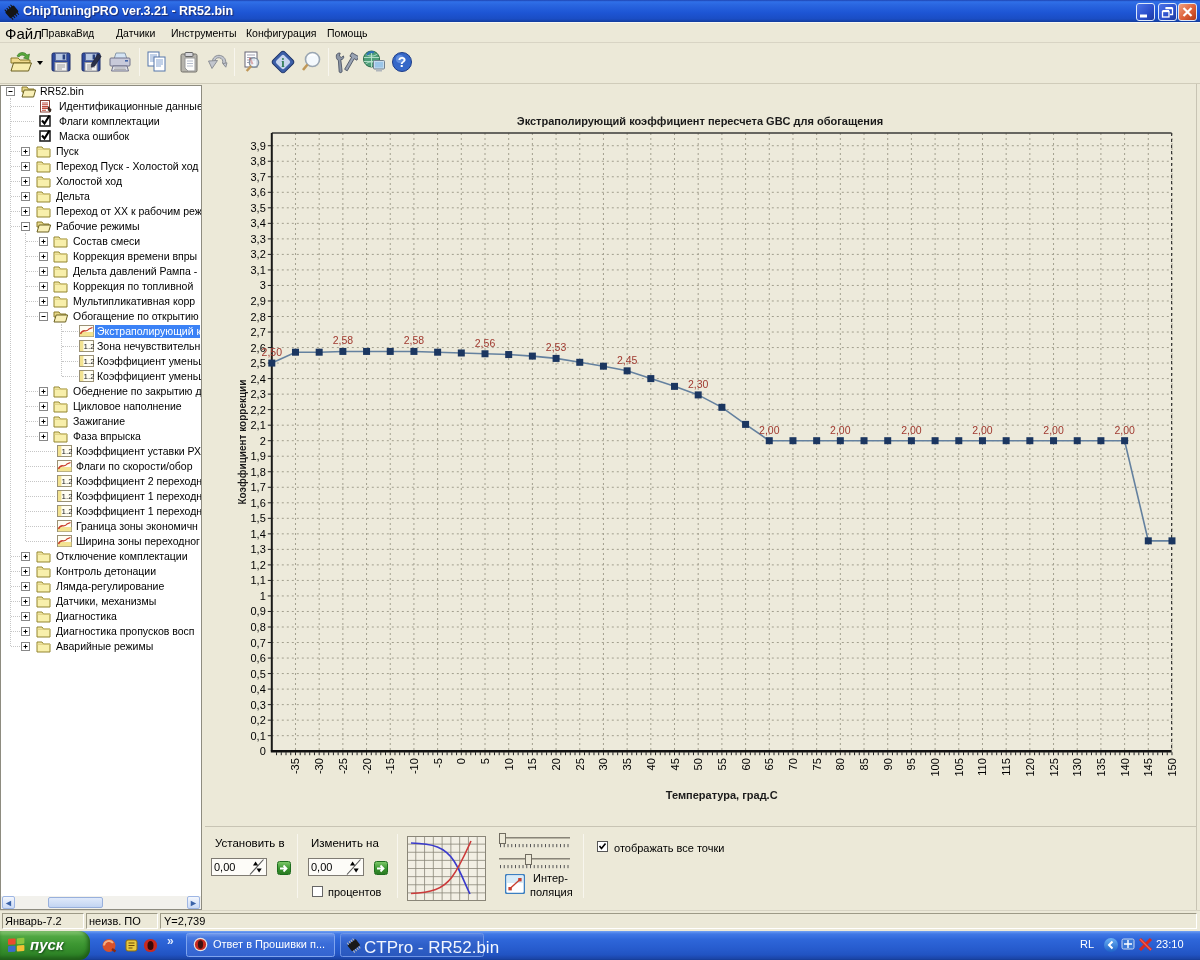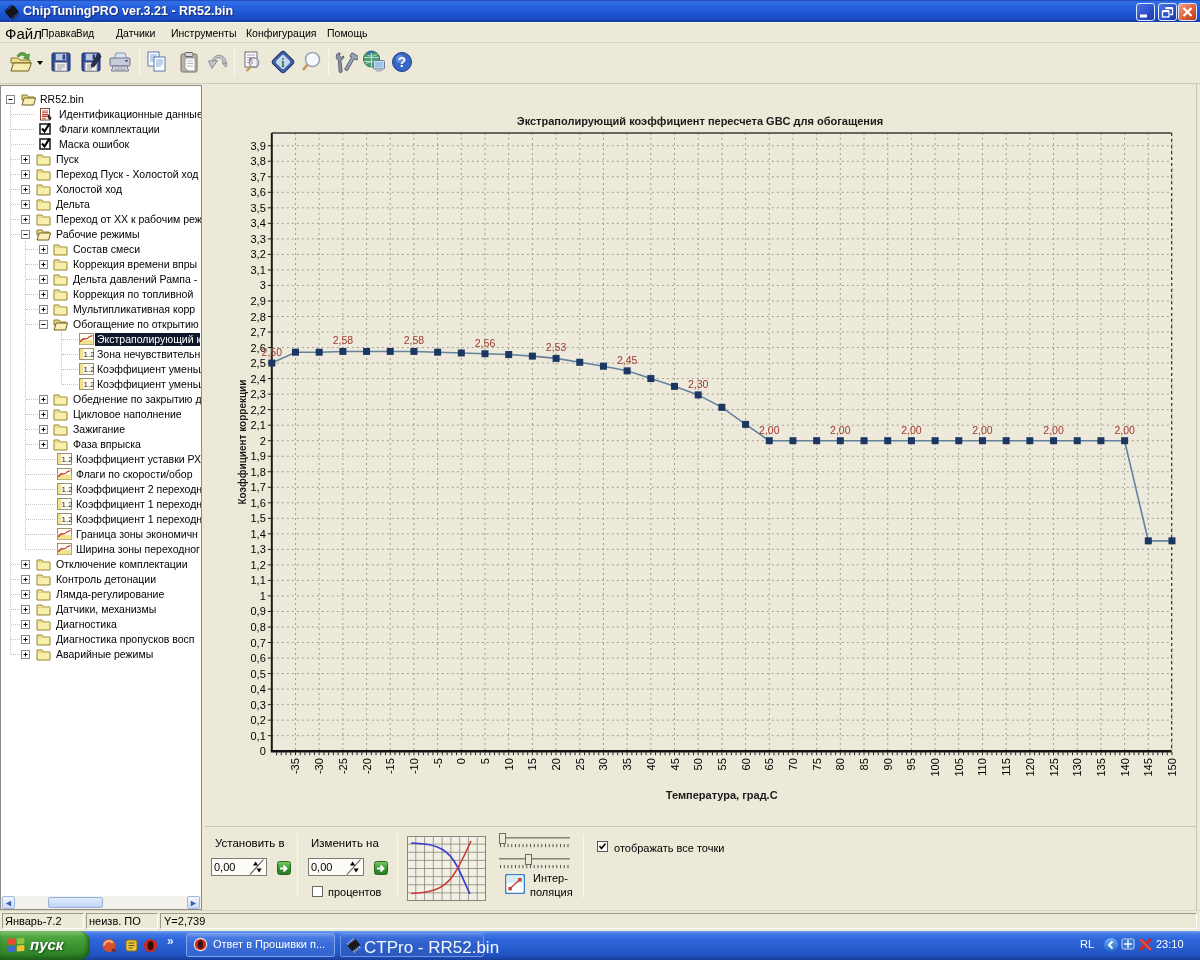--- a/index.html
+++ b/index.html
@@ -1,16 +1,16 @@
 <!DOCTYPE html>
 <html><head><meta charset="utf-8"><style>
 html,body{margin:0;padding:0;width:1200px;height:960px;overflow:hidden;font-family:"Liberation Sans",sans-serif;background:#ECE9D8;position:relative}
 div{position:absolute;box-sizing:border-box}
 .trow{font-size:10.5px;line-height:12.5px;color:#000;white-space:nowrap;padding:0 2px}
-.sel{background:#0f172a;color:#fff;width:105px;overflow:hidden}
+.sel{background:#3b82f6;color:#fff;width:105px;overflow:hidden}
 .dotv{border-left:1px dotted #C6C6C6;width:1px}
 .doth{border-top:1px dotted #C6C6C6;height:1px}
 .f11{font-size:11px;line-height:11px;color:#000;white-space:nowrap}
 </style></head><body>
 <div style="left:0;top:0;width:1200px;height:22px;background:linear-gradient(180deg,#1E43B0 0%,#3070E8 8%,#2A66E0 22%,#1D55D4 58%,#1A4DC4 86%,#123C9C 100%)"></div>
 <svg style="position:absolute;left:4px;top:3px" width="17" height="17">
     <g transform="rotate(-40 8 9)">
       <rect x="2.5" y="4.5" width="11" height="8.6" rx="1.4" fill="#151515"></rect>
       <path d="M4,2.5 v3 M6.5,2.5 v3 M9,2.5 v3 M11.5,2.5 v3 M4,12.5 v3 M6.5,12.5 v3 M9,12.5 v3 M11.5,12.5 v3" stroke="#151515" stroke-width="1.1"></path>
     </g>
@@ -123,21 +123,21 @@
     <rect x="11.5" y="10.5" width="11" height="8.5" rx="1" fill="#C6DCEE" stroke="#70808E"></rect>
     <rect x="13" y="12" width="8" height="5.5" fill="#9CC6E8"></rect>
     <rect x="14" y="19" width="6" height="2.5" fill="#B0B6BC"></rect>
   </svg>
 <svg style="position:absolute;left:390px;top:50px" width="24" height="24">
     <circle cx="12" cy="12" r="9.5" fill="#3668C8" stroke="#1C3C88"></circle>
     <circle cx="10" cy="9" r="4" fill="#6C96E4" fill-opacity="0.8"></circle>
     <text x="12" y="17" font-size="14" font-weight="bold" text-anchor="middle" fill="#fff">?</text>
   </svg>
 <div style="left:0px;top:85px;width:202px;height:825px;background:#fff;border:1px solid #8E8C80"></div>
-<div style="left:1px;top:94px;width:200px;height:809px;overflow:hidden">
+<div style="left:1px;top:86px;width:200px;height:809px;overflow:hidden">
 <div style="left:-1px;top:-86px;width:205px;height:960px">
       <div class="dotv" style="left:10px;top:98px;height:548px"></div>
       <div class="dotv" style="left:25px;top:233px;height:308px"></div>
       <div class="dotv" style="left:61px;top:324px;height:52px"></div>
       <svg style="position:absolute;left:6px;top:86.5px" width="9" height="9">
         <rect x="0.5" y="0.5" width="8" height="8" fill="#fff" stroke="#888" stroke-width="1"></rect>
         <path d="M2.5,4.5 h4" stroke="#000" stroke-width="1"></path>
       </svg>
       <svg style="position:absolute;left:21px;top:84px" width="16" height="14">
         <path d="M1,3 h5 l1.5,2 H13 v3 H1 z" fill="#E8D98A" stroke="#8A7B28" stroke-width="1"></path>

